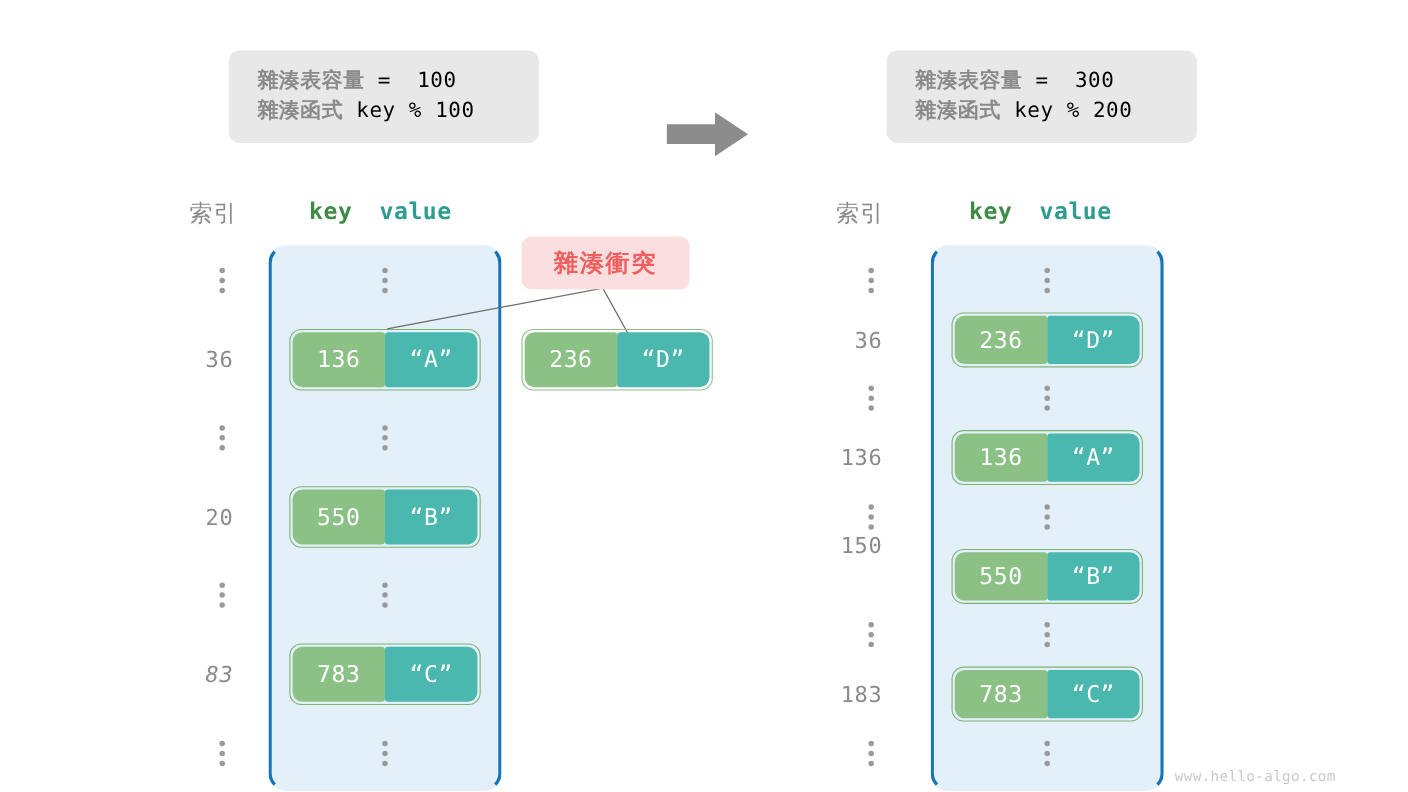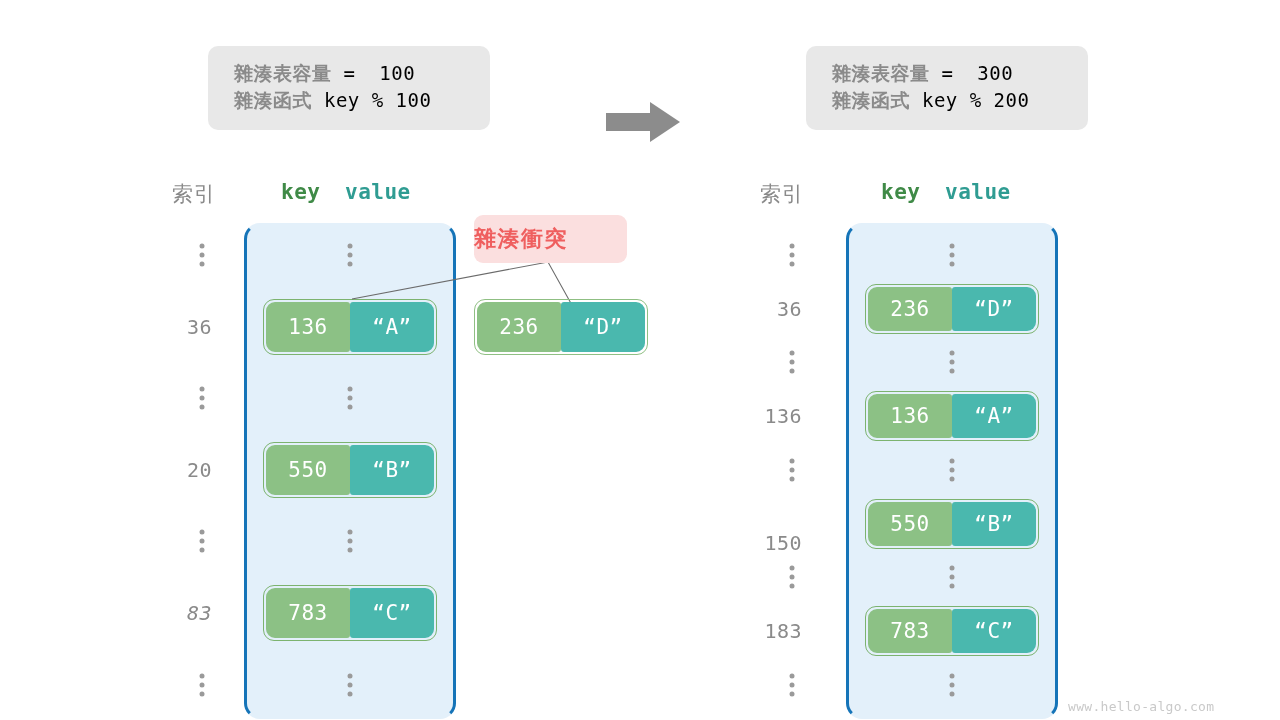--- a/index.html
+++ b/index.html
@@ -186,20 +186,21 @@
   #collision-badge {
     position: absolute;
     left: 474px;
     top: 191px;
     width: 153px;
     height: 48px;
     background: #fbdfdf;
     border-radius: 9px;
     display: flex;
     align-items: center;
+    justify-content: center;
     box-sizing: border-box;
   }
   #collision-badge span {
     font-family: "DejaVu Sans", sans-serif;
     font-weight: bold;
     font-size: 22px;
     color: #ef5f5f;
     letter-spacing: 1.5px;
     white-space: pre;
   }
@@ -363,21 +364,21 @@
       <div class="vdots" style="left: 792px; top: 445.8px;">
         <i></i>
         <i></i>
         <i></i>
       </div>
       <div class="vdots" style="left: 952px; top: 445.8px;">
         <i></i>
         <i></i>
         <i></i>
       </div>
-      <div class="idx-label" style="left: 682px; width: 120px; top: 519px;">150</div>
+      <div class="idx-label" style="left: 682px; width: 120px; top: 472px;">150</div>
       <div class="pill sm" style="left: 952px; top: 499.5px;">
         <div class="cell cell-key">550</div>
         <div class="cell cell-val">“B”</div>
       </div>
       <div class="vdots" style="left: 792px; top: 553.2px;">
         <i></i>
         <i></i>
         <i></i>
       </div>
       <div class="vdots" style="left: 952px; top: 553.2px;">

